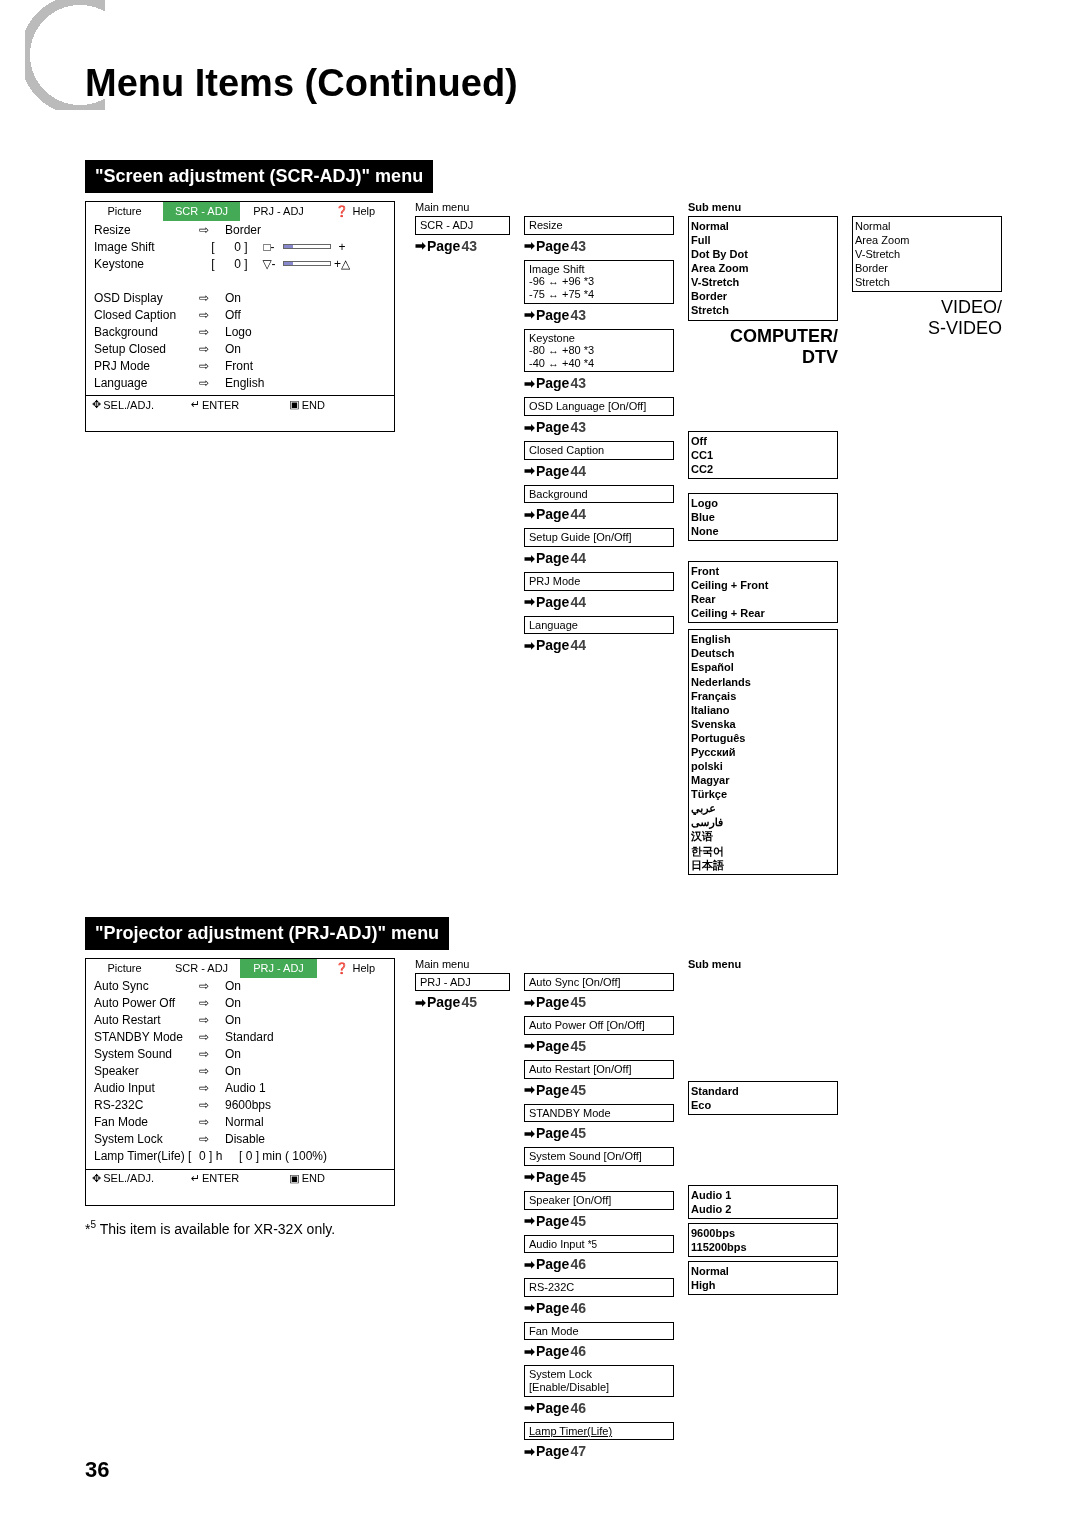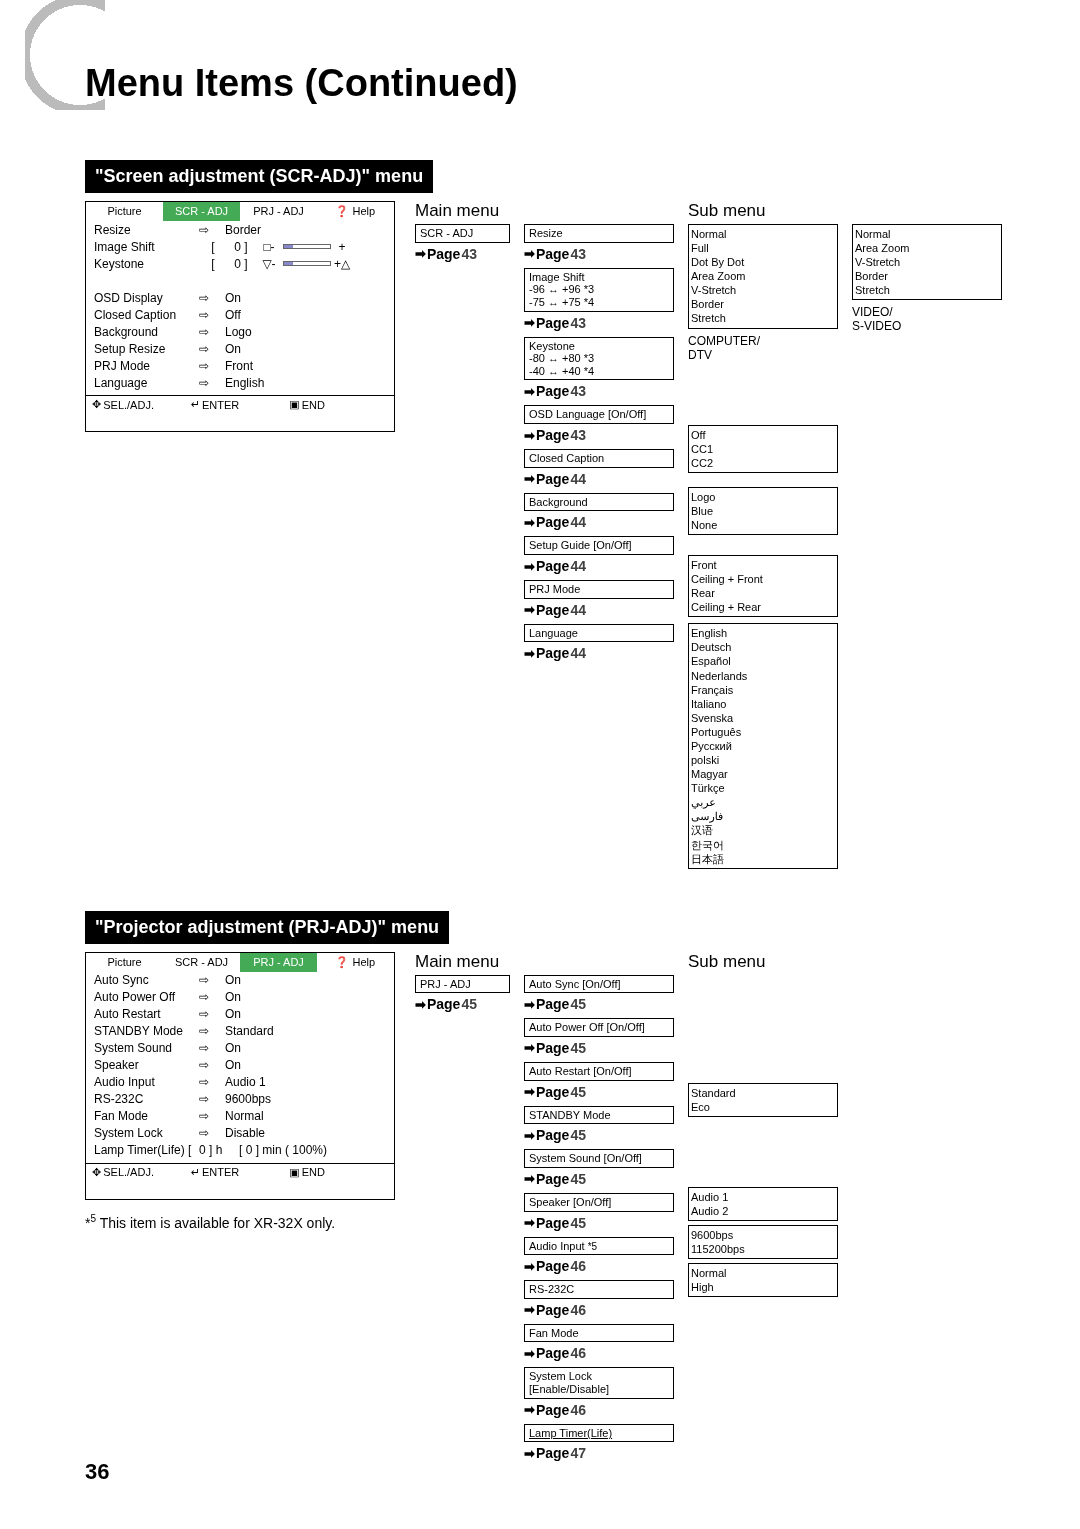--- a/index.html
+++ b/index.html
@@ -8,42 +8,42 @@
   .arc { position: absolute; left: 25px; top: 0; width: 110px; height: 110px;
          background: radial-gradient(ellipse 70px 70px at 55px 55px, transparent 50px, #bbb 50px, #bbb 60px, transparent 60px);
          clip-path: inset(0 30px 0 0);}
   .title { font-size: 38px; font-weight: bold; margin: 32px 0 55px 0; }
   .sec-head { background: #000; color: #fff; font-weight: bold; padding: 6px 10px; font-size: 18px; display: inline-block; }
   .col-wrap { display: flex; gap: 20px; margin-top: 8px; }
   .left { flex: 0 0 310px; }
   .right { flex: 1; display: flex; gap: 14px; }
   .rc1 { flex: 0 0 95px; }
   .rc2 { flex: 0 0 150px; }
-  .rc3 { flex: 0 0 150px; }
+  .rc3 { flex: 0 0 150px; font-weight: bold; }
   .rc4 { flex: 0 0 150px; }
-  .colh { font-size: 17px; padding-bottom: 3px; }
+  .colh { font-size: 11px; padding-bottom: 3px; }
   .osdbox { border: 1px solid #000; font-size: 12px; padding-bottom: 18px; }
   .tabs { display: flex; }
   .tab { flex: 1; text-align: center; padding: 3px 0; font-size: 11px; }
   .tab.sel { background: #4a5; color: #fff; }
   .orow { display: flex; padding: 1px 8px; align-items: center; height: 17px;}
   .oname { width: 105px; }
   .oicon { width: 26px; }
   .osym { width: 28px; text-align: center;}
   .oval { }
   .ofooter { border-top: 1px solid #000; display: flex; padding: 2px 6px; font-size: 11px; margin-top: 4px;}
   .ofooter > div { flex: 1; display:flex; align-items:center; gap:2px;}
   .notes { font-size: 14px; margin-top: 12px; line-height: 1.35;}
   .notes sup { font-size: 10px;}
   .mb { border: 1px solid #000; font-size: 11px; padding: 2px 4px; margin-bottom: 2px; line-height:1.15;}
   .pref { font-size: 14px; font-weight: bold; margin: 3px 0 6px 0; display:flex; align-items:center; gap:1px;}
   .pref .pg { color: #404040; }
   .arrow { font-size:13px;}
   .sublist { font-size: 11px; line-height: 1.28; padding-left:2px;}
-  .subh { font-size: 12px; margin: 5px 0 3px 0;}
+  .subh { font-size: 18px; margin: 5px 0 3px 0; text-align: right;}
   .pnum { position: absolute; bottom: 22px; left: 85px; font-size: 22px; font-weight: bold; }
   .slider { display: inline-flex; align-items:center; gap:2px;}
   .slider .bar { width:48px; height:5px; border:1px solid #666; position:relative;}
   .slider .bar::after{content:"";position:absolute;left:0;top:0;bottom:0;width:20%;background:#88c;}
   .star5 { font-size:10px;}
 </style>
 </head>
 <body>
 
 <div class="page">
@@ -101,21 +101,21 @@
               <div class="oname">Closed Caption</div>
               <div class="oicon">⇨</div>
               <div class="oval">Off</div>
             </div>
             <div class="orow">
               <div class="oname">Background</div>
               <div class="oicon">⇨</div>
               <div class="oval">Logo</div>
             </div>
             <div class="orow">
-              <div class="oname">Setup Resize</div>
+              <div class="oname">Setup Closed</div>
               <div class="oicon">⇨</div>
               <div class="oval">On</div>
             </div>
             <div class="orow">
               <div class="oname">PRJ Mode</div>
               <div class="oicon">⇨</div>
               <div class="oval">Front</div>
             </div>
             <div class="orow">
               <div class="oname">Language</div>

